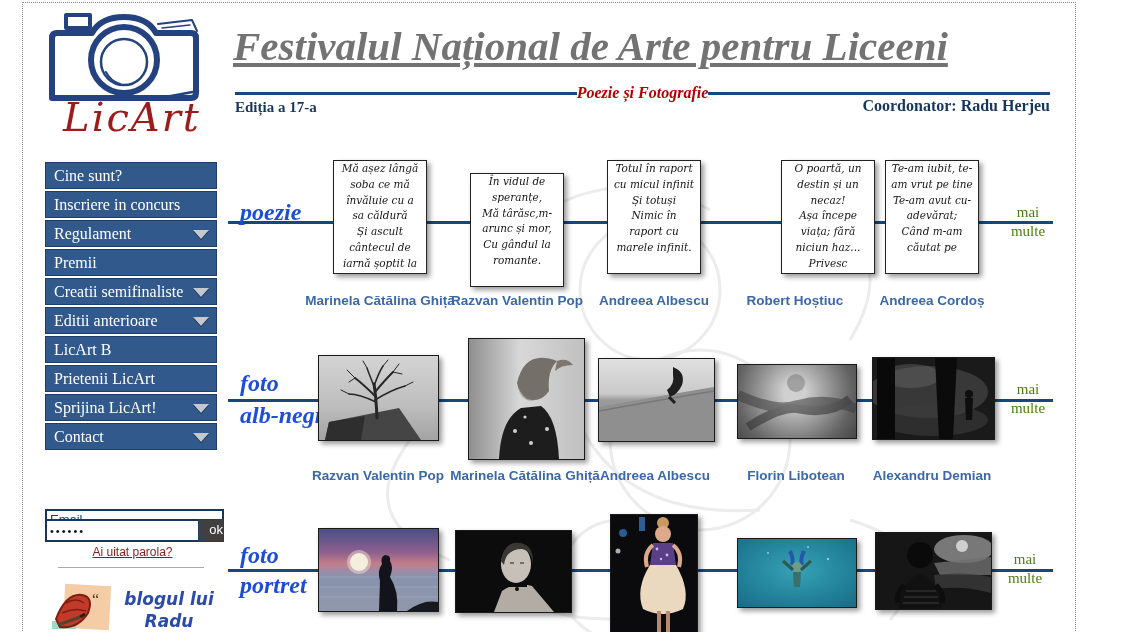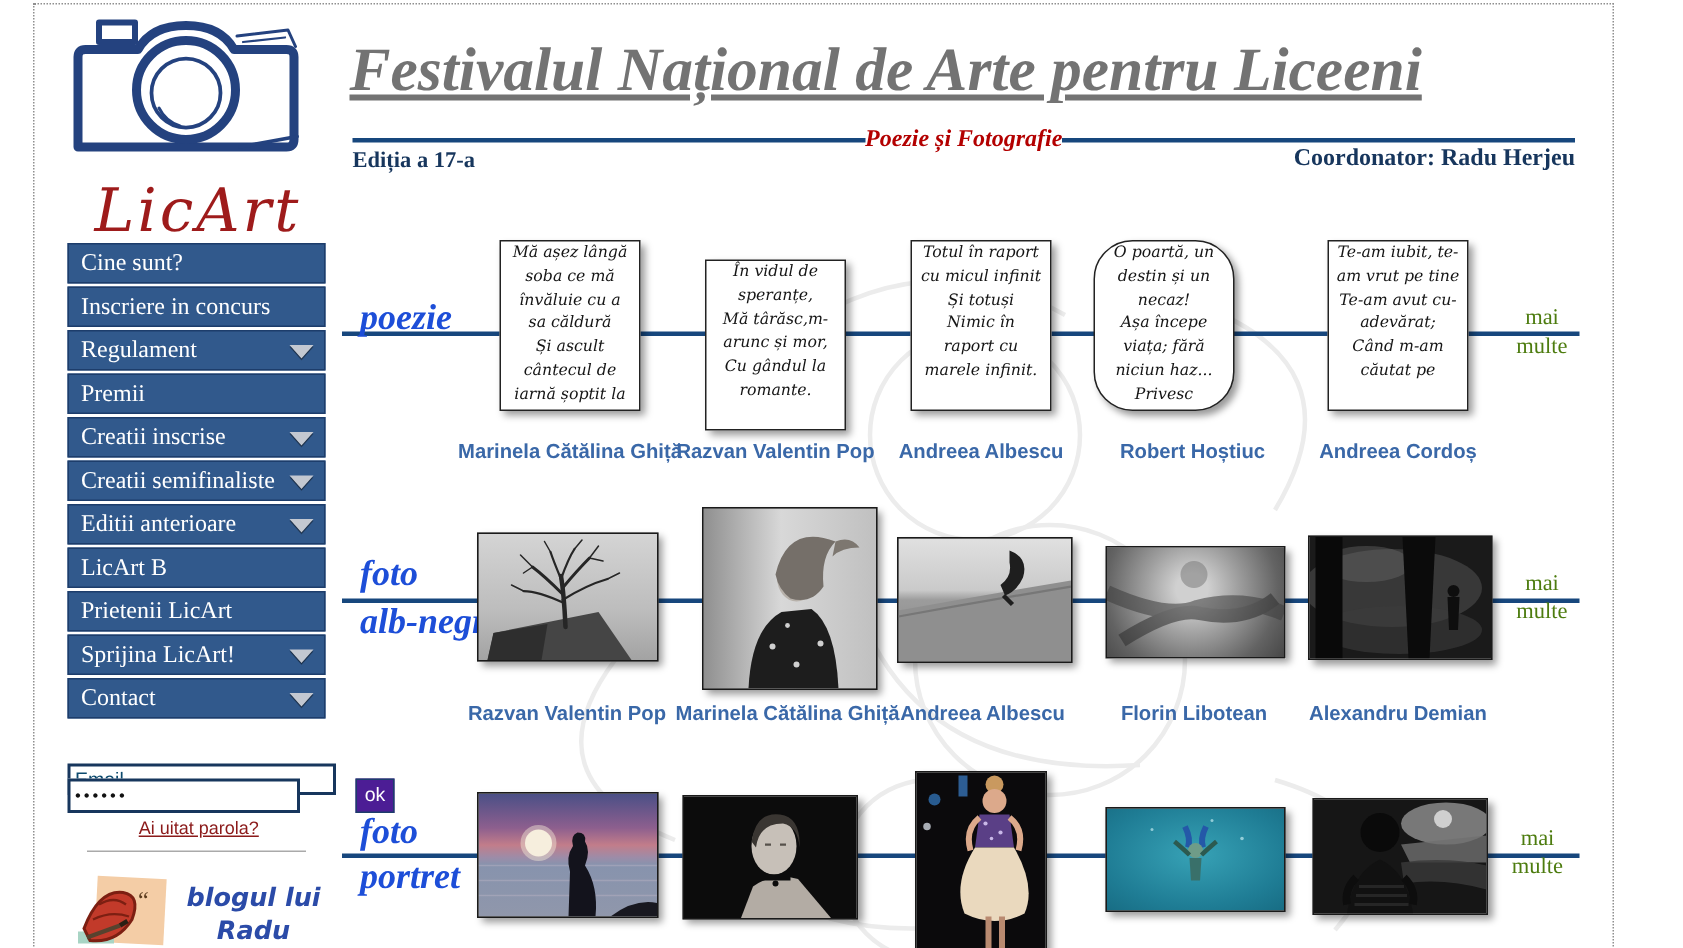--- a/index.html
+++ b/index.html
@@ -7,21 +7,21 @@
           font-family:"Liberation Sans",sans-serif;}
   .abs{position:absolute;}
   
   .page-frame{position:absolute;left:22px;top:2px;width:1052px;height:630px;
     border-top:1px dotted #8f8f8f;border-left:1px dotted #8f8f8f;border-right:1px dotted #8f8f8f;}
   
   .watermark{left:230px;top:140px;z-index:0;opacity:1;}
   
   .logo-cam{left:44px;top:10px;z-index:2;}
   .logo-text{left:46px;top:94px;width:172px;text-align:center;z-index:2;
-    font-family:"DejaVu Serif",serif;font-style:italic;font-size:40px;color:#9E1B1B;letter-spacing:2px;margin-top:24px;}
+    font-family:"DejaVu Serif",serif;font-style:italic;font-size:40px;color:#9E1B1B;letter-spacing:2px;}
   .title{left:233px;top:22px;width:820px;z-index:2;font-family:"Liberation Serif",serif;
     font-weight:bold;font-style:italic;font-size:41px;color:#737373;white-space:nowrap;text-decoration:underline;}
   .subtitle-row{left:235px;top:84px;width:815px;display:flex;align-items:center;z-index:2;}
   .subtitle-row .rule{flex:1;height:3px;background:#17477D;}
   .subtitle{font-family:"Liberation Serif",serif;font-weight:bold;font-style:italic;
     font-size:16px;color:#B30000;margin:0 0;white-space:nowrap;}
   .edition{left:235px;top:99px;font-family:"Liberation Serif",serif;font-weight:bold;
     font-size:15px;color:#17365D;z-index:2;}
   .coordinator{left:640px;top:97px;width:410px;text-align:right;font-family:"Liberation Serif",serif;
     font-weight:bold;font-size:16px;color:#17365D;z-index:2;}
@@ -31,22 +31,22 @@
     border:1px solid #1D3D6B;box-sizing:border-box;color:#fff;cursor:pointer;
     font-family:"Liberation Serif",serif;font-size:16px;line-height:25px;padding-left:8px;}
   .nav-item .arr{position:absolute;right:7px;top:9px;width:0;height:0;
     border-left:8px solid transparent;border-right:8px solid transparent;
     border-top:9px solid #c3c8d1;filter:drop-shadow(0 1px 0 rgba(0,0,0,0.55));}
   
   .login-email{left:45px;top:497px;width:169px;height:15px;border:2px solid #17365D;
     font-size:13px;color:#0c4a6e;padding:1px 3px;z-index:2;position:absolute;margin-top:12px;}
   .login-pass{left:45px;top:519px;width:145px;height:15px;border:2px solid #17365D;
     font-size:11px;letter-spacing:2px;color:#111;padding:2px 3px;z-index:2;position:absolute;}
-  .ok-btn{left:198px;top:519px;width:24px;height:21px;background:#4c1d95;color:#fff;
-    border:1px solid #1D3D6B;font-size:13px;line-height:19px;text-align:center;z-index:2;cursor:pointer;margin-left:39px;}
+  .ok-btn{left:198px;top:519px;width:24px;height:21px;background:#404040;color:#fff;
+    border:1px solid #1D3D6B;font-size:13px;line-height:19px;text-align:right;z-index:2;cursor:pointer;}
   .forgot{left:45px;top:545px;width:175px;text-align:center;font-size:12px;color:#8B1A1A;
     text-decoration:underline;z-index:2;cursor:pointer;}
   .divider{left:58px;top:567px;width:146px;height:1px;background:#aaa;z-index:2;}
   .blog{left:48px;top:583px;z-index:2;}
   .blog-text{left:114px;top:588px;width:110px;text-align:center;z-index:2;
     font-family:"DejaVu Sans",sans-serif;font-style:italic;font-weight:600;
     font-size:17px;line-height:22px;color:#2B4BA8;}
   
   .hline{height:3px;background:#17477D;z-index:1;}
   .rowlabel{font-family:"Liberation Serif",serif;font-weight:bold;font-style:italic;
@@ -104,21 +104,20 @@
     <div class="rule"></div>
   </div>
   <div class="abs edition">Ediția a 17-a</div>
   <div class="abs coordinator">Coordonator: Radu Herjeu</div>
 
   <div class="abs sidebar">
     <div class="nav-item"><span>Cine sunt?</span></div>
     <div class="nav-item"><span>Inscriere in concurs</span></div>
     <div class="nav-item"><span>Regulament</span><span class="arr"></span></div>
     <div class="nav-item"><span>Premii</span></div>
-    <div class="nav-item"><span>Creatii inscrise</span><span class="arr"></span></div>
     <div class="nav-item"><span>Creatii semifinaliste</span><span class="arr"></span></div>
     <div class="nav-item"><span>Editii anterioare</span><span class="arr"></span></div>
     <div class="nav-item"><span>LicArt B</span></div>
     <div class="nav-item"><span>Prietenii LicArt</span></div>
     <div class="nav-item"><span>Sprijina LicArt!</span><span class="arr"></span></div>
     <div class="nav-item"><span>Contact</span><span class="arr"></span></div>
   </div>
 
   <input class="login-email" value="Email" style="">
   <input class="login-pass" value="••••••" style="">
@@ -150,21 +149,21 @@
   <div class="abs card" style="left:470px;top:173px;">
       <div class="poem">În vidul de speranțe,
 Mă târăsc,m-arunc și mor,
 Cu gândul la romante.</div>
     </div>
   <div class="abs card" style="left:607px;top:160px;">
       <div class="poem">Totul în raport cu micul infinit
 Și totuși
 Nimic în raport cu marele infinit.</div>
     </div>
-  <div class="abs card" style="left:729px;top:160px;border-radius:26px;">
+  <div class="abs card" style="left:781px;top:160px;">
       <div class="poem">O poartă, un destin și un necaz!
 Așa începe viața; fără niciun haz...
 Privesc</div>
     </div>
   <div class="abs card" style="left:885px;top:160px;">
       <div class="poem">Te-am iubit, te-am vrut pe tine
 Te-am avut cu-adevărat;
 Când m-am căutat pe</div>
     </div>
 

